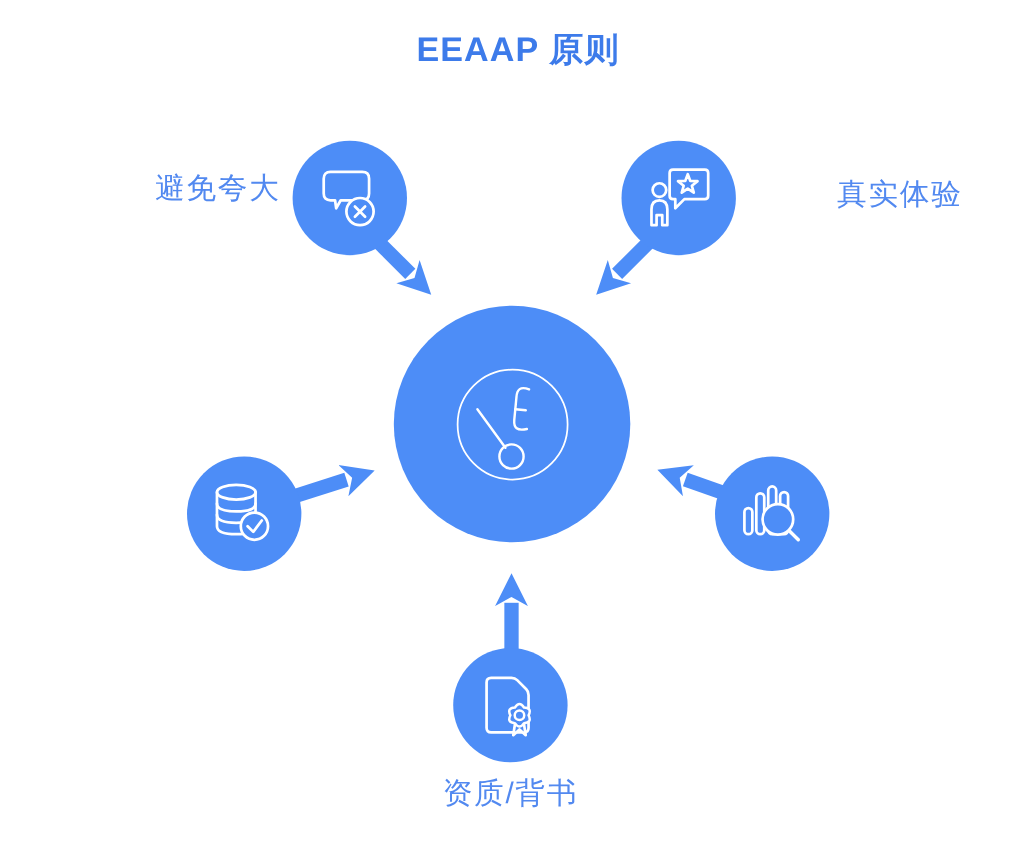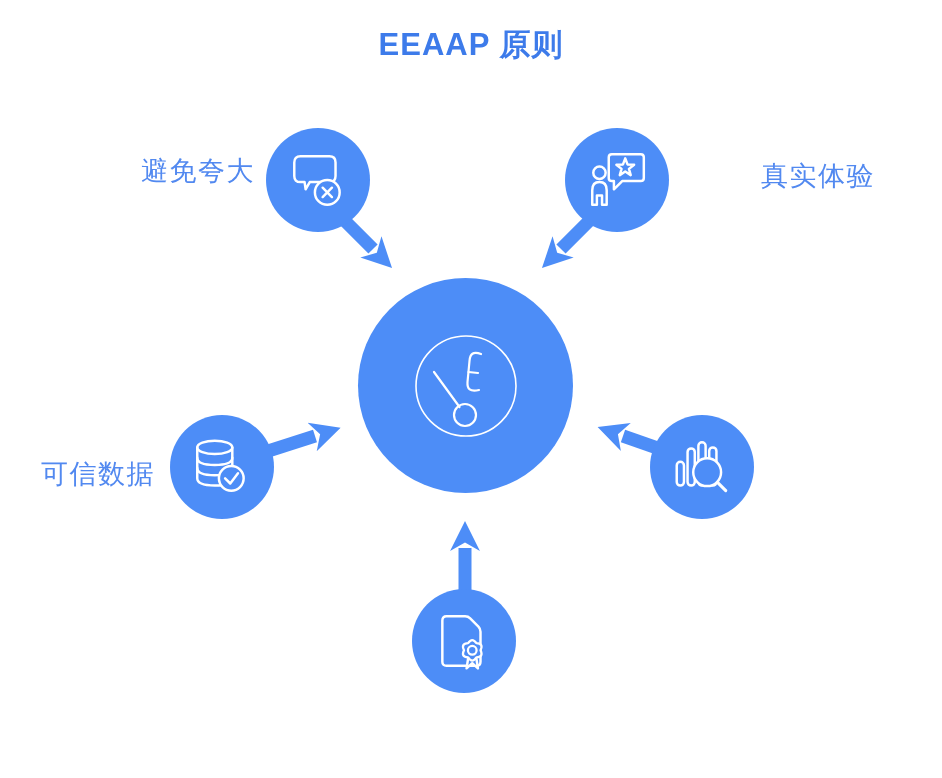--- a/index.html
+++ b/index.html
@@ -80,35 +80,35 @@
   <div class="node-circle sat" style="left:170px;top:415px;">
     <svg class="icon" width="66" height="66" viewBox="0 0 64 64" fill="none" stroke="#ffffff" stroke-width="2.4" stroke-linecap="round" stroke-linejoin="round">
       <ellipse cx="25" cy="13" rx="17" ry="6.5"></ellipse>
       <path d="M8 13 V43 Q8 50 25 50 Q42 50 42 43 V13"></path>
       <path d="M8 23 Q8 30 25 30 Q42 30 42 23"></path>
       <path d="M8 33 Q8 40 25 40 Q42 40 42 33"></path>
       <circle cx="41" cy="43" r="12" fill="#4d8df7"></circle>
       <path d="M35 43 L40 48 L47.5 38"></path>
     </svg>
   </div>
-  <div class="node-label align-right" style="left:10px;top:456px;width:145px;">可信数据</div>
 
   <div class="node-circle sat" style="left:650px;top:415px;">
     <svg class="icon" width="66" height="66" viewBox="0 0 64 64" fill="none" stroke="#ffffff" stroke-width="2.4" stroke-linecap="round" stroke-linejoin="round">
       <rect x="7.5" y="27" width="7" height="23" rx="3.5"></rect>
       <rect x="18" y="14" width="7" height="36" rx="3.5"></rect>
       <rect x="28.5" y="8" width="7" height="42" rx="3.5"></rect>
       <rect x="39" y="13" width="7" height="37" rx="3.5"></rect>
       <circle cx="37" cy="37" r="13.5" fill="#4d8df7"></circle>
       <path d="M47 47 L55 55" stroke-width="3"></path>
     </svg>
   </div>
 
   <div class="node-circle sat" style="left:412px;top:589px;">
     <svg class="icon" width="66" height="66" viewBox="0 0 64 64" fill="none" stroke="#ffffff" stroke-width="2.4" stroke-linecap="round" stroke-linejoin="round">
       <path d="M11 52 V12 Q11 8 15 8 H33 Q36 8 38 10 L46 18 Q48 20 48 23 V52 Q48 56 44 56 H15 Q11 56 11 52 Z"></path>
       <path d="M36 49 L34.5 58.5 L40 53.5 L45.5 58.5 L44 49 Z" fill="#4d8df7"></path>
       <path d="M48 41 Q51.3 47.5 44 47.9 Q40 54 36 47.9 Q28.7 47.5 32 41 Q28.7 34.5 36 34.1 Q40 28 44 34.1 Q51.3 34.5 48 41 Z" fill="#4d8df7" stroke-width="2.2"></path>
       <circle cx="40" cy="41" r="4.2" stroke-width="2.2"></circle>
     </svg>
   </div>
+  <div class="node-label align-center" style="left:364px;top:703px;width:200px;">资质/背书</div>
 
 </div>
 
 </body></html>

